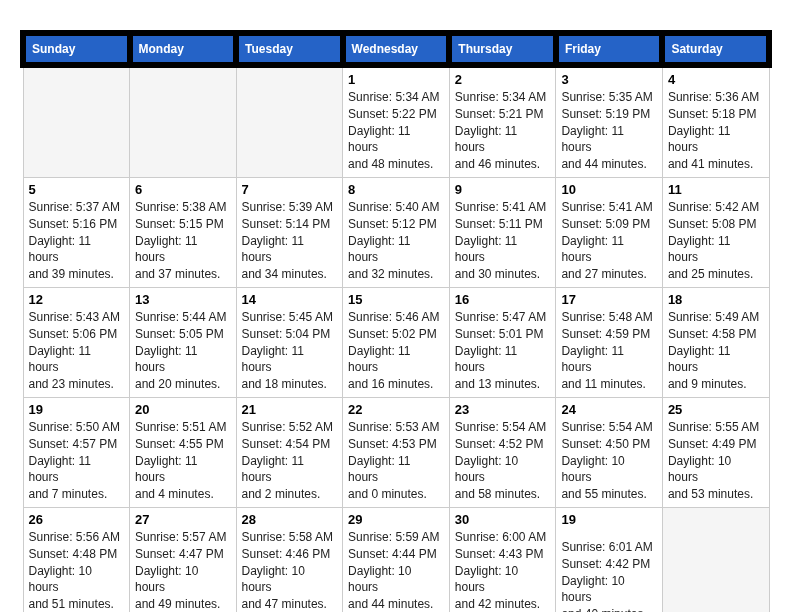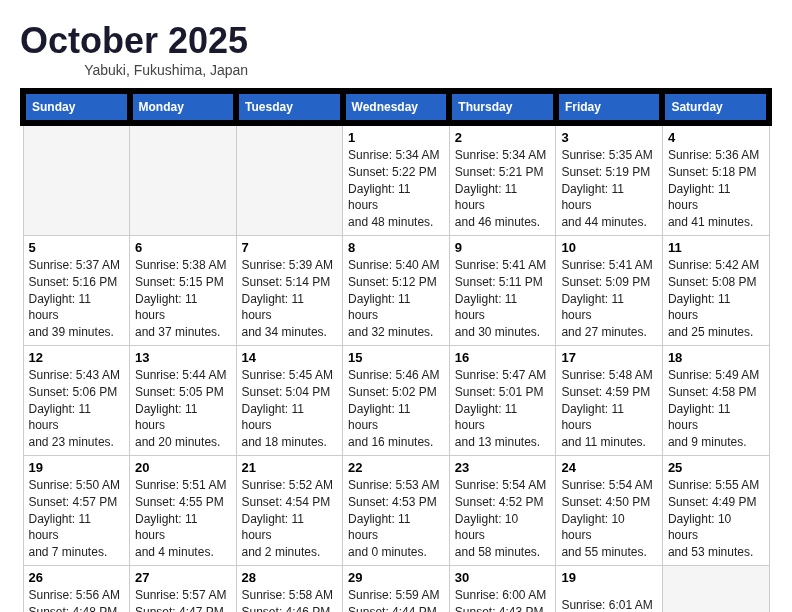--- a/index.html
+++ b/index.html
@@ -66,24 +66,20 @@
     }
     .logo-wrapper {
       display: flex;
       align-items: center;
     }
   </style>
 </head>
 <body>
 
 <div class="header-area">
-  <div class="title-area">
-    <div class="month-title">October 2025</div>
-    <div class="location">Yabuki, Fukushima, Japan</div>
-  </div>
 </div>
 
 <table class="calendar">
   <thead>
     <tr>
     <th>Sunday</th>
         <th>Monday</th>
         <th>Tuesday</th>
         <th>Wednesday</th>
         <th>Thursday</th>

